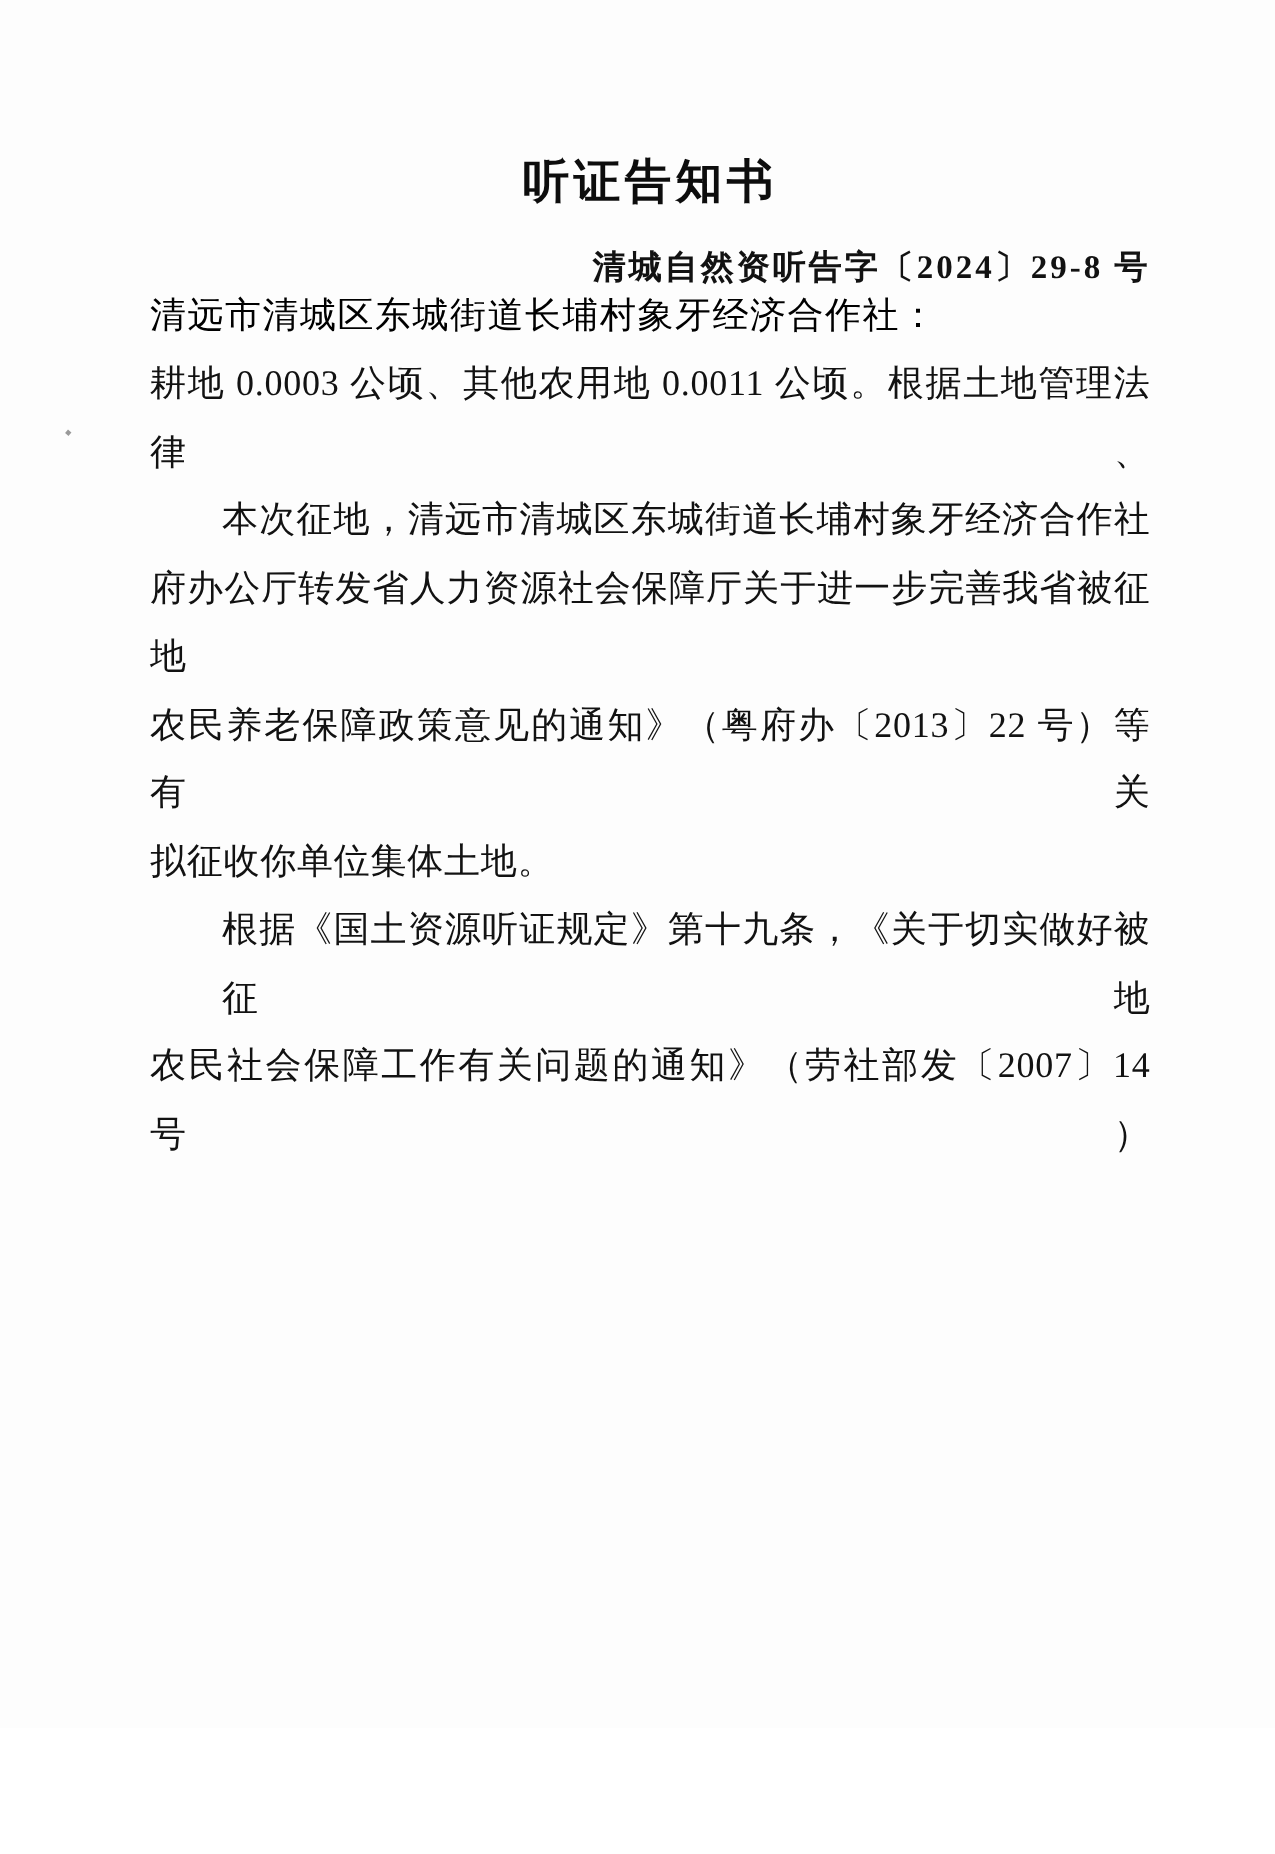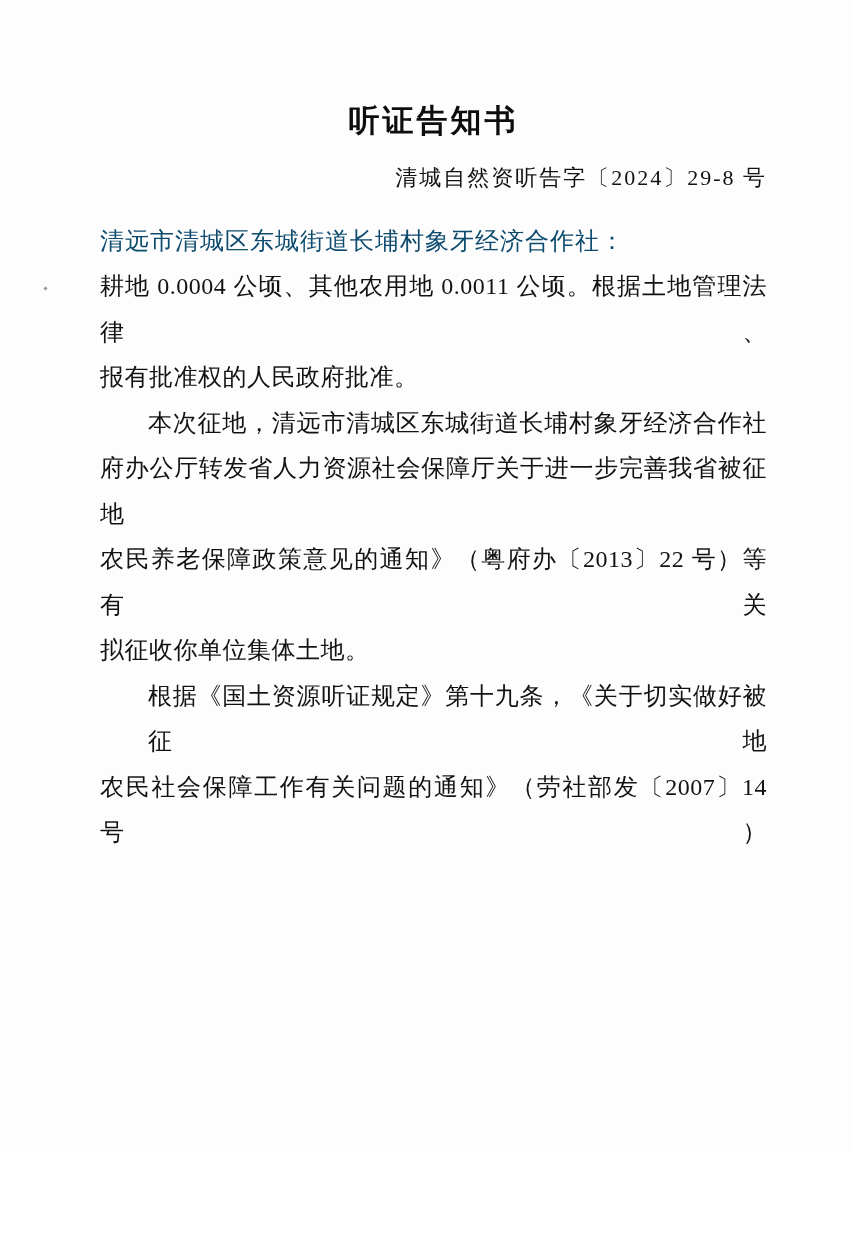--- a/index.html
+++ b/index.html
@@ -32,28 +32,28 @@
     color: #0d0d0d;
   }
   .doc-number {
     margin-top: 22px;
     font-family: "Liberation Serif", serif;
     font-size: 22px;
     line-height: 32px;
     text-align: right;
     letter-spacing: 2px;
     color: #121212;
+    font-weight: bold;
   }
   .addressee {
-    margin-top: 30px;
     font-family: "Liberation Serif", serif;
     font-size: 24px;
     line-height: 34px;
     letter-spacing: 1px;
-    color: #0c4a6e;
+    color: #000000;
   }
   .body-text {
     margin-top: 6px;
     font-family: "Liberation Serif", serif;
     font-size: 24px;
     line-height: 45.5px;
     color: #121212;
   }
   .line {
     text-align: justify;
@@ -87,22 +87,21 @@
 
     <div class="doc-title">听证告知书</div>
 
     <div class="doc-number">清城自然资听告字〔2024〕29-8 号</div>
 
     <div class="addressee">清远市清城区东城街道长埔村象牙经济合作社：</div>
 
     <div class="body-text">
 
       <div>
-        <div class="line">耕地 0.0004 公顷、其他农用地 0.0011 公顷。根据土地管理法律、</div>
-        <div class="line last">报有批准权的人民政府批准。</div>
+        <div class="line">耕地 0.0003 公顷、其他农用地 0.0011 公顷。根据土地管理法律、</div>
       </div>
 
       <div>
         <div class="line indent">本次征地，清远市清城区东城街道长埔村象牙经济合作社</div>
         <div class="line">府办公厅转发省人力资源社会保障厅关于进一步完善我省被征地</div>
         <div class="line">农民养老保障政策意见的通知》（粤府办〔2013〕22 号）等有关</div>
         <div class="line last">拟征收你单位集体土地。</div>
       </div>
 
       <div>

